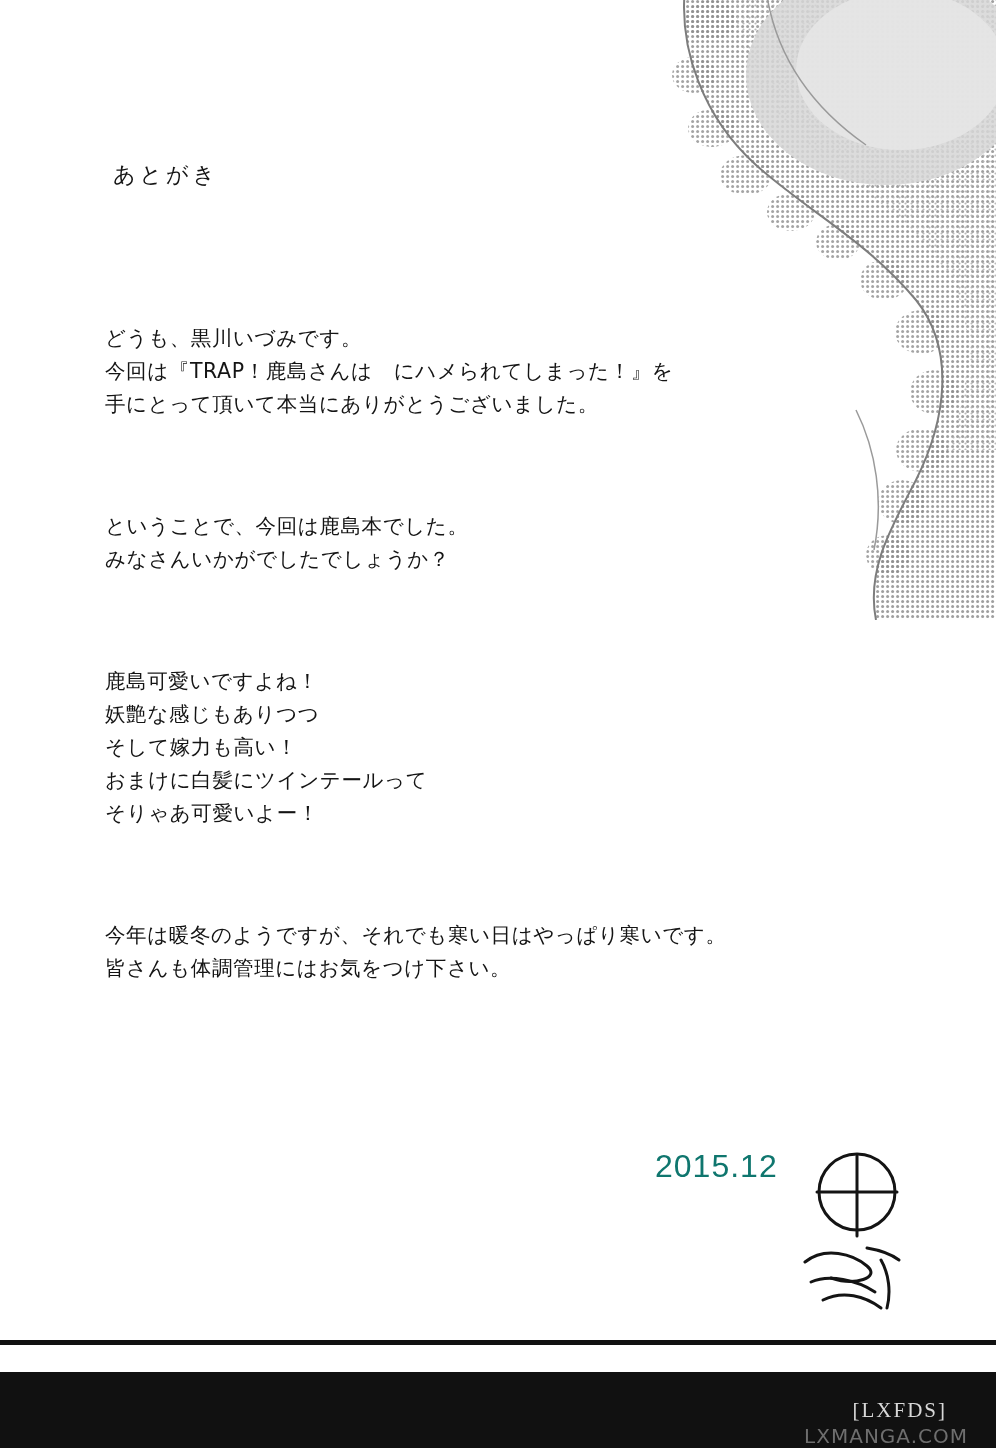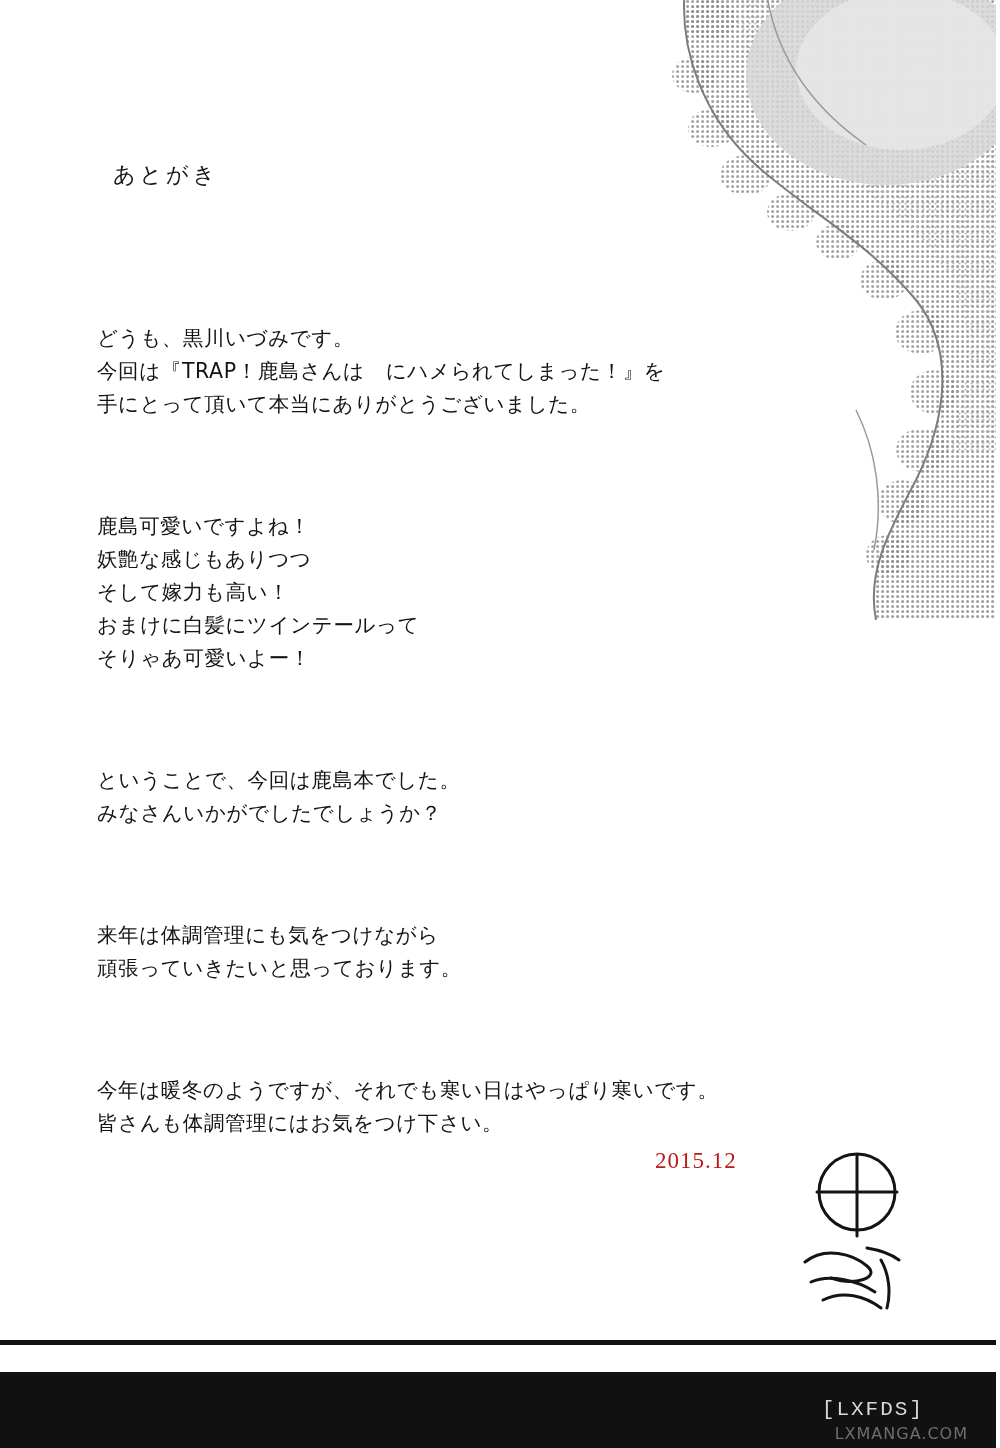--- a/index.html
+++ b/index.html
@@ -42,34 +42,34 @@
     left: 97px;
     top: 256px;
     width: 720px;
     font-size: 20.5px;
     line-height: 33px;
     letter-spacing: 0.6px;
     color: #141414;
     white-space: pre-wrap;
   }
   .para {
-    margin: 0 0 23px 0;
+    margin: 0 0 23px 8px;
     white-space: pre-wrap;
   }
   .para:last-child { margin-bottom: 0; }
 
   
   .sig-date {
     position: absolute;
     left: 655px;
     top: 1148px;
-    font-size: 23px;
+    font-size: 32px;
     letter-spacing: 1px;
-    font-family: Liberation Serif, serif;
-    color: #b91c1c;
+    font-family: Liberation Sans, sans-serif;
+    color: #0f766e;
   }
   .sig-mark {
     position: absolute;
     left: 795px;
     top: 1150px;
     width: 120px;
     height: 170px;
   }
 
   
@@ -84,32 +84,32 @@
   .footer-bar {
     position: absolute;
     left: 0;
     top: 1372px;
     width: 1000px;
     height: 76px;
     background: #111111;
   }
   .footer-tag {
     position: absolute;
-    right: 72px;
+    right: 49px;
     top: 1398px;
     font-size: 21px;
     letter-spacing: 2px;
     color: #d8d8d8;
-    font-family: Liberation Mono, monospace;
+    font-family: Liberation Serif, serif;
   }
   .watermark {
     position: absolute;
     right: 28px;
     top: 1424px;
-    font-size: 16px;
+    font-size: 20px;
     letter-spacing: 1px;
     color: #6e6e6e;
     font-family: "DejaVu Sans", sans-serif;
   }
 </style>
 </head>
 <body>
 
 <div class="page">
 
@@ -154,29 +154,27 @@
       <path d="M240 430 C 260 470, 268 520, 258 570" fill="none" stroke="#9a9a9a" stroke-width="1.5"></path>
     </svg>
   </div>
 
   <div class="afterword-title">あとがき</div>
 
   <div class="body-text">
     <p class="para">どうも、黒川いづみです。
 今回は『TRAP！鹿島さんは　にハメられてしまった！』を
 手にとって頂いて本当にありがとうございました。</p>
+    <p class="para">ということで、今回は鹿島本でした。
+みなさんいかがでしたでしょうか？</p>
     <p class="para">鹿島可愛いですよね！
 妖艶な感じもありつつ
 そして嫁力も高い！
 おまけに白髪にツインテールって
 そりゃあ可愛いよー！</p>
-    <p class="para">ということで、今回は鹿島本でした。
-みなさんいかがでしたでしょうか？</p>
-    <p class="para">来年は体調管理にも気をつけながら
-頑張っていきたいと思っております。</p>
     <p class="para">今年は暖冬のようですが、それでも寒い日はやっぱり寒いです。
 皆さんも体調管理にはお気をつけ下さい。</p>
     
     
   </div>
 
   <div class="sig-date">2015.12</div>
 
   <div class="sig-mark">
     <svg width="120" height="170" viewBox="0 0 120 170" xmlns="http://www.w3.org/2000/svg">

